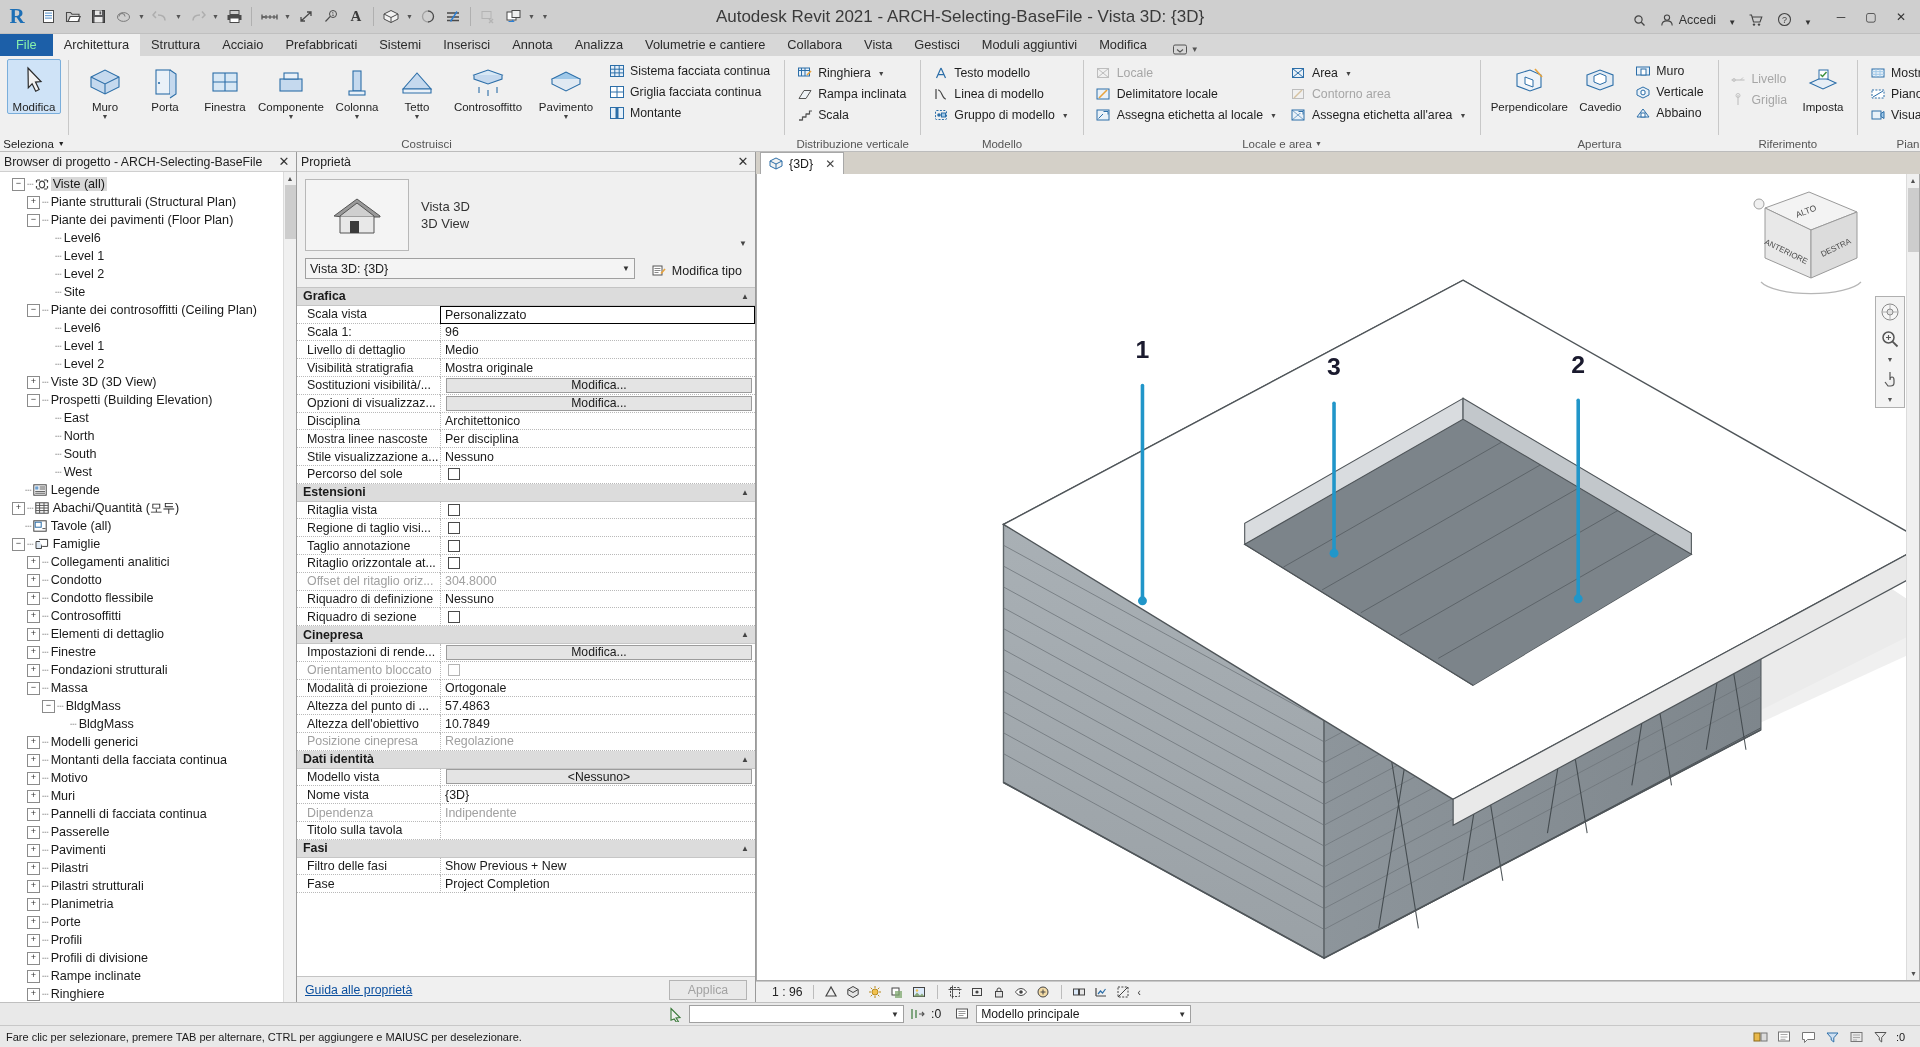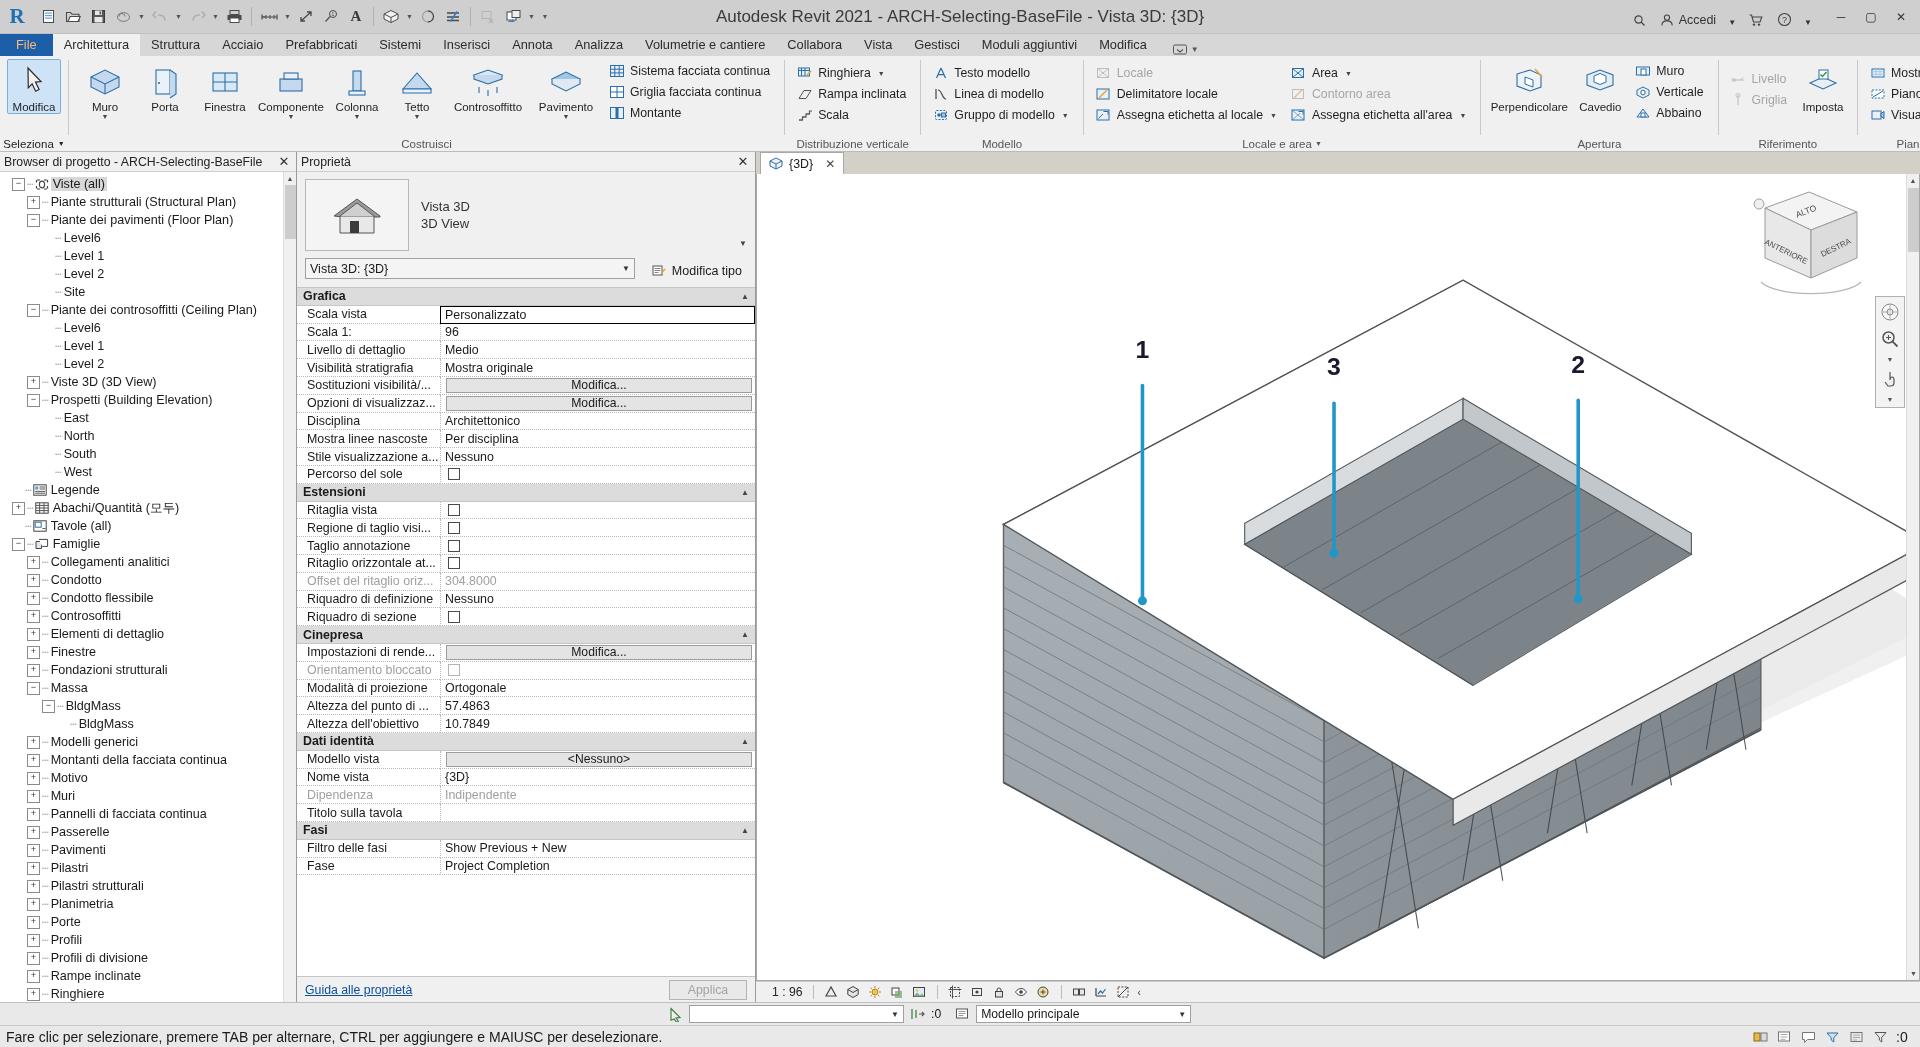--- a/index.html
+++ b/index.html
@@ -43,21 +43,21 @@
   .win-btn { width:30px; height:26px; display:flex; align-items:center; justify-content:center; font-size:12px; color:#333; }
 
   
   .ribbon-tabs {
     height:22px; background:#d7d7d7; display:flex; align-items:flex-end;
     flex:0 0 22px; padding-left:0px; font-size:12.8px;
   }
   .rtab {
     padding:2px 11px 3px 11px; height:22px; line-height:17px; color:#2b2b2b; white-space:nowrap;
   }
-  .rtab.file { background:#1c5fa8; color:#fdba74; padding:2px 16px 3px 16px; }
+  .rtab.file { background:#1c5fa8; color:#86efac; padding:2px 16px 3px 16px; }
   .rtab.active { background:#f0f0f0; }
   .rtab-extra { margin-left:14px; display:flex; align-items:center; gap:3px; color:#444; }
 
   
   .ribbon {
     height:96px; background:#f0f0f0; display:flex; flex:0 0 96px;
     border-bottom:1px solid #bcbcbc; position:relative;
   }
   .panel { display:flex; flex-direction:column; height:96px; position:relative; padding:0 2px; }
   .panel-body { flex:1; display:flex; align-items:flex-start; padding:3px 5px 0 5px; gap:2px; }
@@ -211,21 +211,21 @@
     border-top:1px solid #c0c0c0; flex:0 0 23px; font-size:12.2px;
   }
   .opt-input { width:215px; height:18px; background:#fff; border:1px solid #a0a0a0; display:flex; align-items:center; }
   .opt-input .ar { margin-left:auto; font-size:8px; padding-right:4px; color:#333; }
   .opt-sel { width:215px; height:18px; background:#fff; border:1px solid #a0a0a0; display:flex; align-items:center; padding-left:4px; font-size:12.2px; }
   .opt-sel .ar { margin-left:auto; font-size:8px; padding-right:4px; color:#333; }
 
   
   .statusbar {
     height:22px; background:#e9e9e9; display:flex; align-items:center; padding:0 6px;
-    border-top:1px solid #c8c8c8; flex:0 0 22px; font-size:14px; color:#1a1a1a;
+    border-top:1px solid #c8c8c8; flex:0 0 22px; font-size:11px; color:#1a1a1a;
   }
   .sb-right { margin-left:auto; display:flex; align-items:center; gap:8px; }
   .sb-ic { width:16px; height:16px; display:flex; align-items:center; justify-content:center; }
 
   svg { display:block; }
   .lbl-num { font-size:25px; font-weight:bold; fill:#1a1a2e; font-family:"Liberation Sans", sans-serif; }
 </style>
 </head>
 <body>
 
@@ -1291,20 +1291,24 @@
             <div class="pname">Modalità di proiezione</div>
             <div class="pval">Ortogonale</div>
           </div>
           <div class="prow">
             <div class="pname">Altezza del punto di ...</div>
             <div class="pval">57.4863</div>
           </div>
           <div class="prow">
             <div class="pname">Altezza dell'obiettivo</div>
             <div class="pval">10.7849</div>
+          </div>
+          <div class="prow dim">
+            <div class="pname">Posizione cinepresa</div>
+            <div class="pval">Regolazione</div>
           </div>
           <div class="prow group">
             <div class="pname">Dati identità</div>
             <div class="pval">▲</div>
           </div>
           <div class="prow">
             <div class="pname">Modello vista</div>
             <div class="pval">
               <div class="pbtn">&lt;Nessuno&gt;</div>
             </div>

